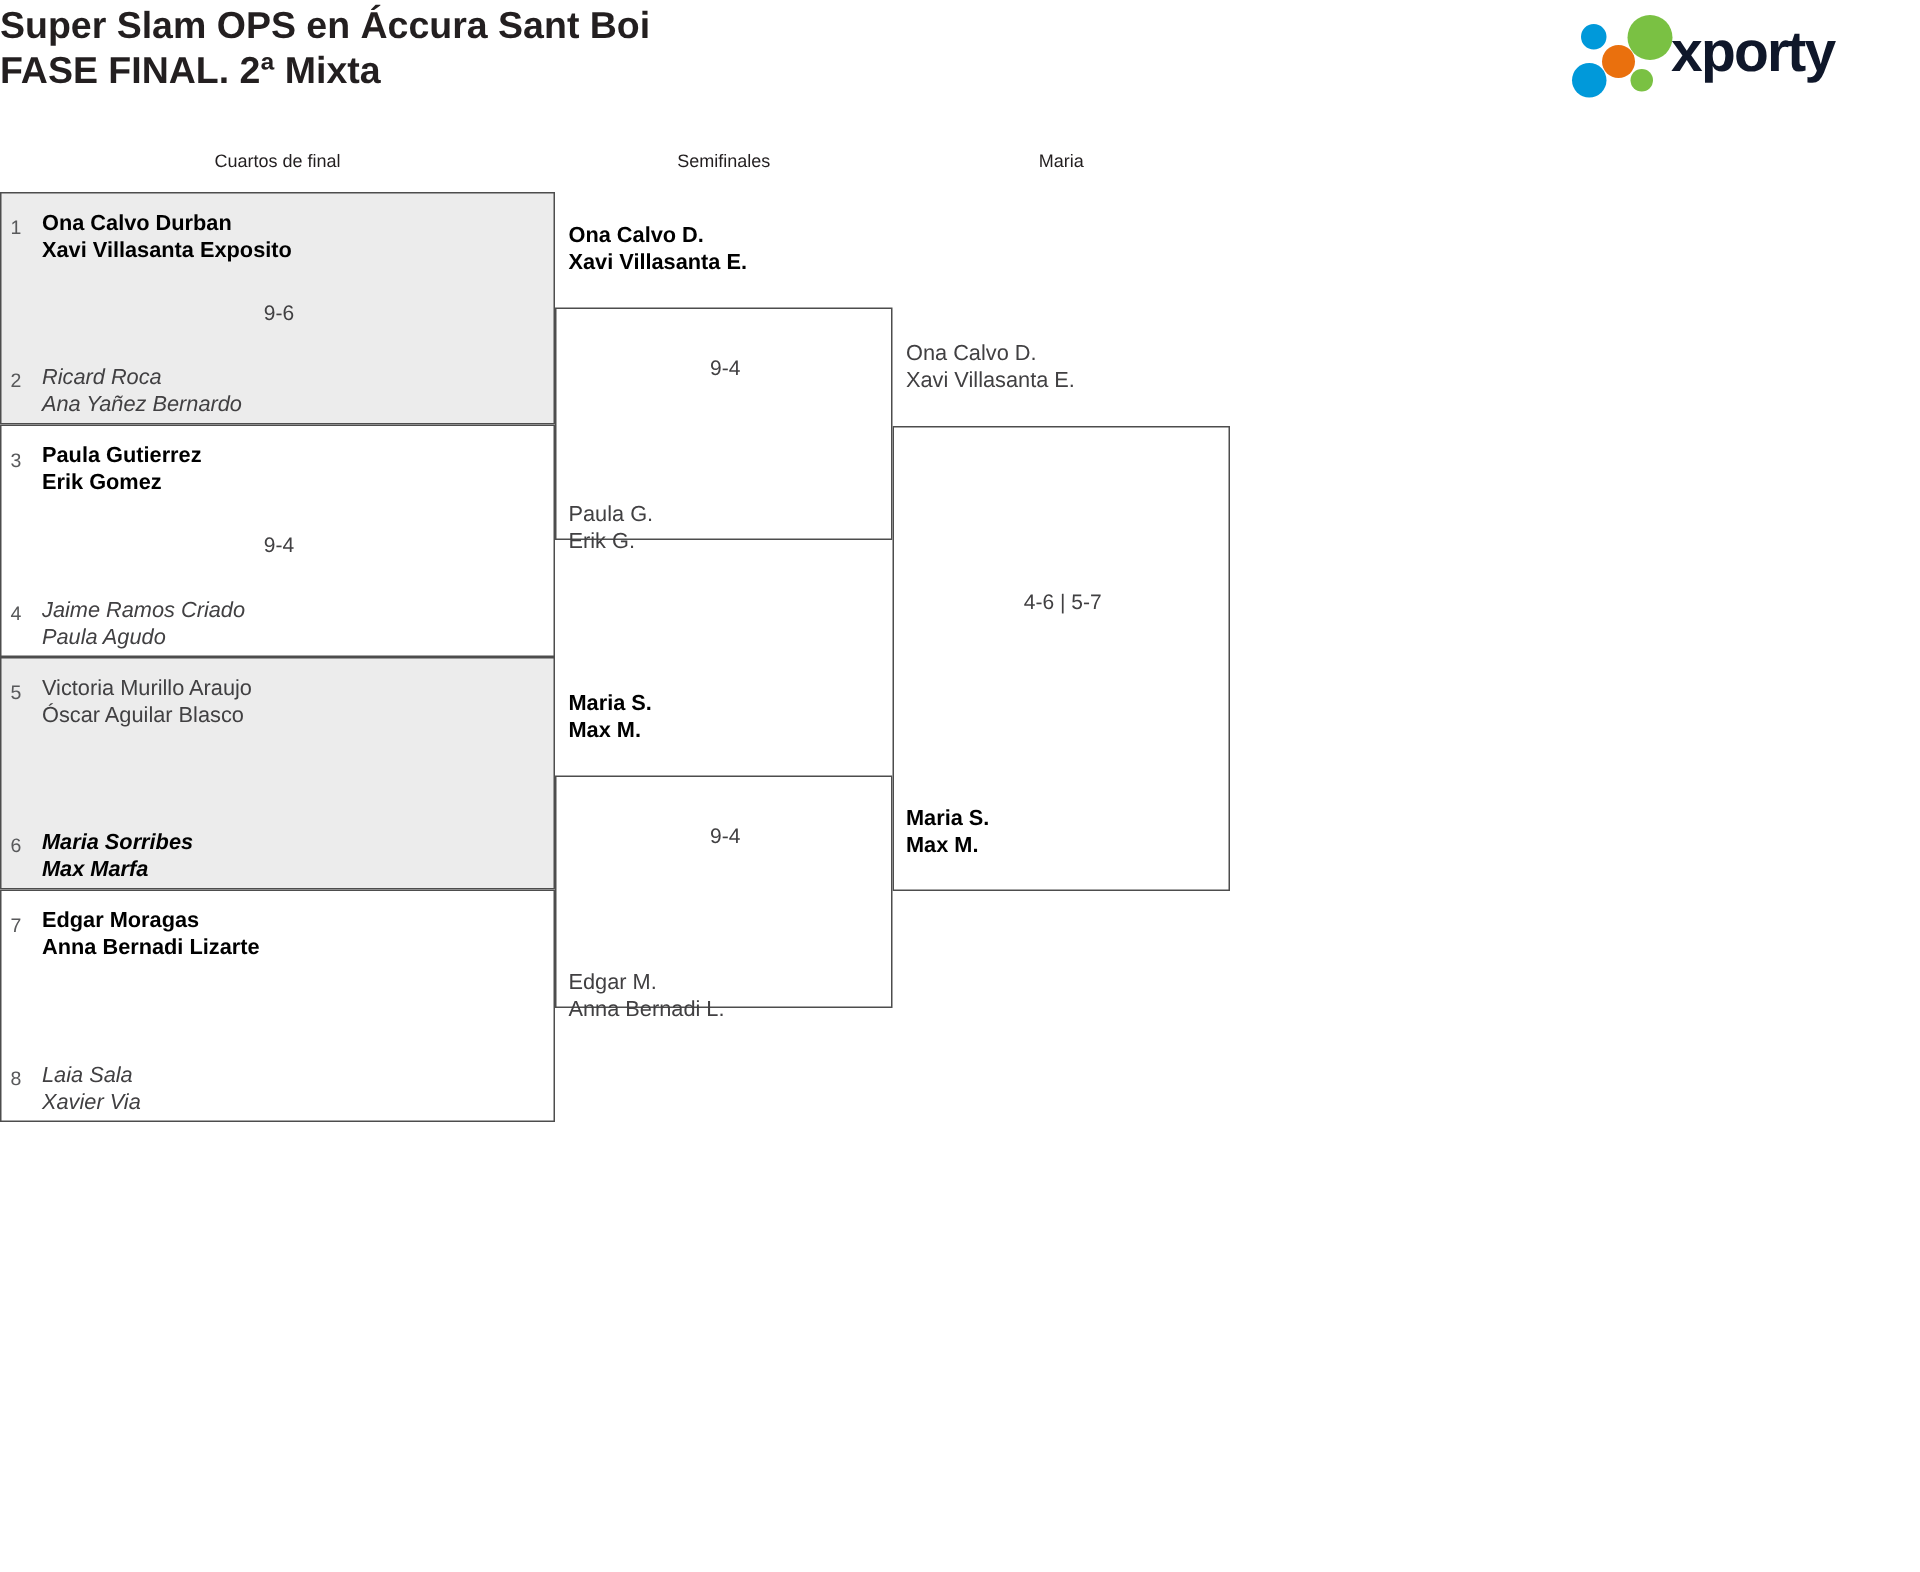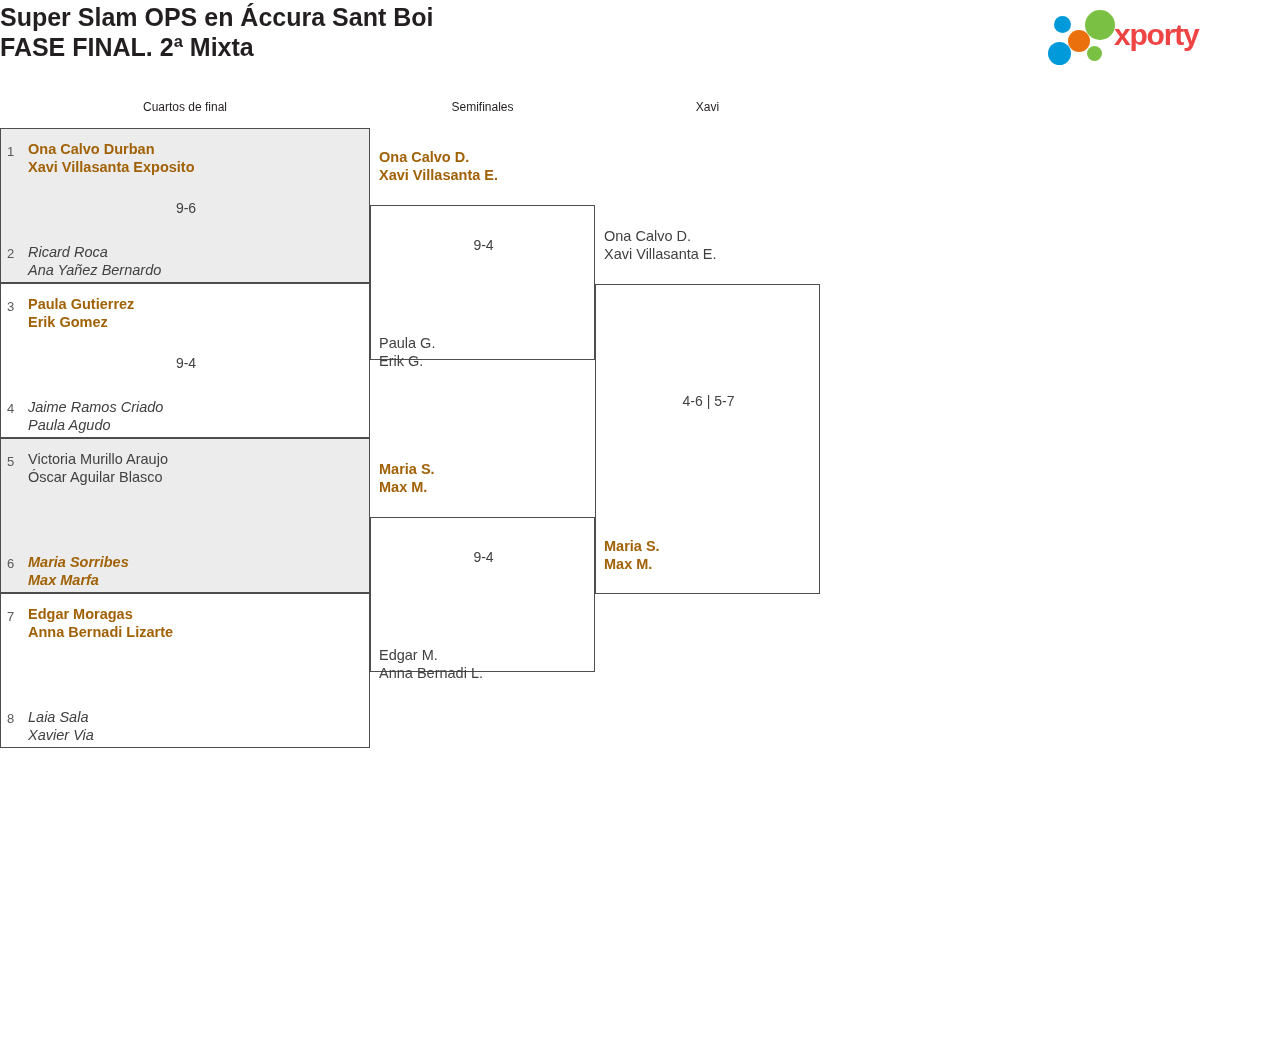--- a/index.html
+++ b/index.html
@@ -41,24 +41,24 @@
   .dot { position: absolute; border-radius: 50%; }
   .dot-blue-sm   { left: 6px;  top: 8px;  width: 17px; height: 17px; background: #0099da; }
   .dot-green-lg  { left: 37px; top: 2px;  width: 30px; height: 30px; background: #7ac143; }
   .dot-orange    { left: 20px; top: 22px; width: 22px; height: 22px; background: #ea700d; }
   .dot-blue-lg   { left: 0px;  top: 34px; width: 23px; height: 23px; background: #0099da; }
   .dot-green-sm  { left: 39px; top: 38px; width: 15px; height: 15px; background: #7ac143; }
   .logo-text {
     position: absolute;
     left: 66px;
     top: 0px;
-    font-size: 30px;
+    font-size: 38px;
     font-weight: bold;
     letter-spacing: -1.2px;
-    color: #ef4444;
+    color: #0f172a;
     line-height: 62px;
   }
 
   
   .round-header {
     position: absolute;
     font-size: 12px;
     color: #231f20;
     text-align: center;
     top: 97px;
@@ -85,21 +85,21 @@
     line-height: 14px;
   }
   .team {
     position: absolute;
     left: 27px;
     font-size: 14.5px;
     line-height: 18px;
     color: #231f20;
     white-space: pre-line;
   }
-  .team.winner { font-weight: bold; color: #a16207; }
+  .team.winner { font-weight: bold; color: #000000; }
   .team.loser  { font-weight: normal; color: #414042; }
 
   .score {
     position: absolute;
     font-size: 14px;
     color: #414042;
     text-align: center;
     line-height: 18px;
   }
 
@@ -135,21 +135,21 @@
     <span class="dot dot-green-lg"></span>
     <span class="dot dot-orange"></span>
     <span class="dot dot-blue-lg"></span>
     <span class="dot dot-green-sm"></span>
   </div>
   <div class="logo-text">xporty</div>
 </div>
 
 <div class="round-header rh-qf">Cuartos de final</div>
 <div class="round-header rh-sf">Semifinales</div>
-<div class="round-header rh-f">Xavi</div>
+<div class="round-header rh-f">Maria</div>
 
 <div class="match qf shaded" style="top:128px;">
   <span class="seed seed-top">1</span>
   <span class="team team-top winner">Ona Calvo Durban
 Xavi Villasanta Exposito</span>
   <span class="score">9-6</span>
   <span class="seed seed-bot">2</span>
   <span class="team team-bot loser">Ricard Roca
 Ana Yañez Bernardo</span>
 </div>

